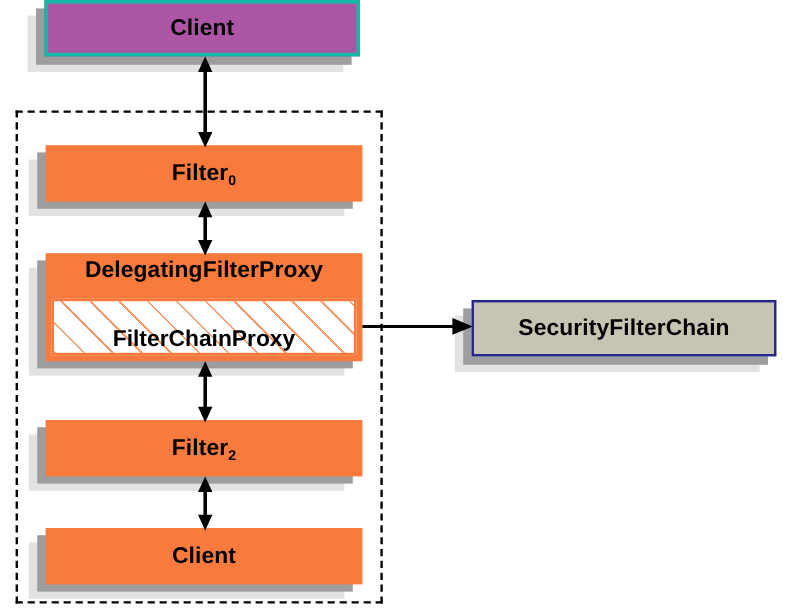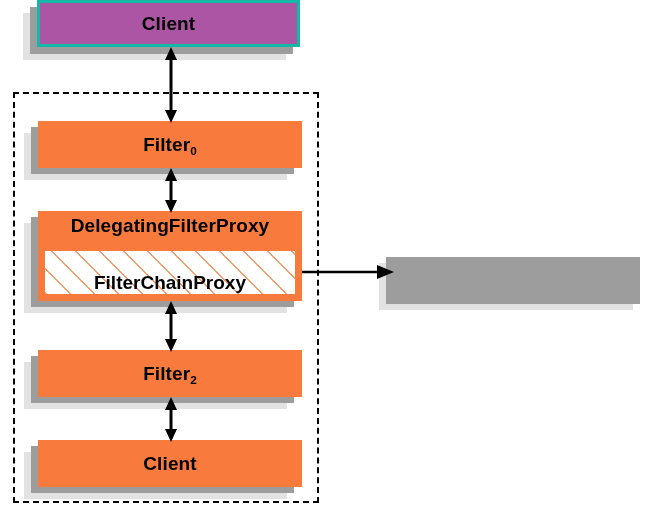--- a/index.html
+++ b/index.html
@@ -155,20 +155,23 @@
   </div>
 
   <div class="shadow-light" style="left:24px; top:452px; width:263px; height:47px;"></div>
   <div class="shadow-dark" style="left:31px; top:446px; width:263px; height:47px;"></div>
   <div class="node fill-filter" style="left:38px; top:440px; width:264px; height:47px;">
     <span class="label">Client</span>
   </div>
 
   <div class="shadow-light" style="left:379px; top:263px; width:254px; height:47px;"></div>
   <div class="shadow-dark" style="left:386px; top:257px; width:254px; height:47px;"></div>
+  <div class="node fill-security" style="left:393px; top:250px; width:254px; height:47px;">
+    <span class="label">SecurityFilterChain</span>
+  </div>
 
   <div class="connector" style="left:160px; top:47px; width:22px; height:76px;">
     <svg width="22" height="76" viewBox="0 0 22 76">
       <line x1="11" y1="6" x2="11" y2="70" stroke="#000000" stroke-width="3"></line>
       <polygon points="11,0 5,13 17,13" fill="#000000"></polygon>
       <polygon points="11,76 5,63 17,63" fill="#000000"></polygon>
     </svg>
   </div>
 
   <div class="connector" style="left:160px; top:168px; width:22px; height:45px;">

